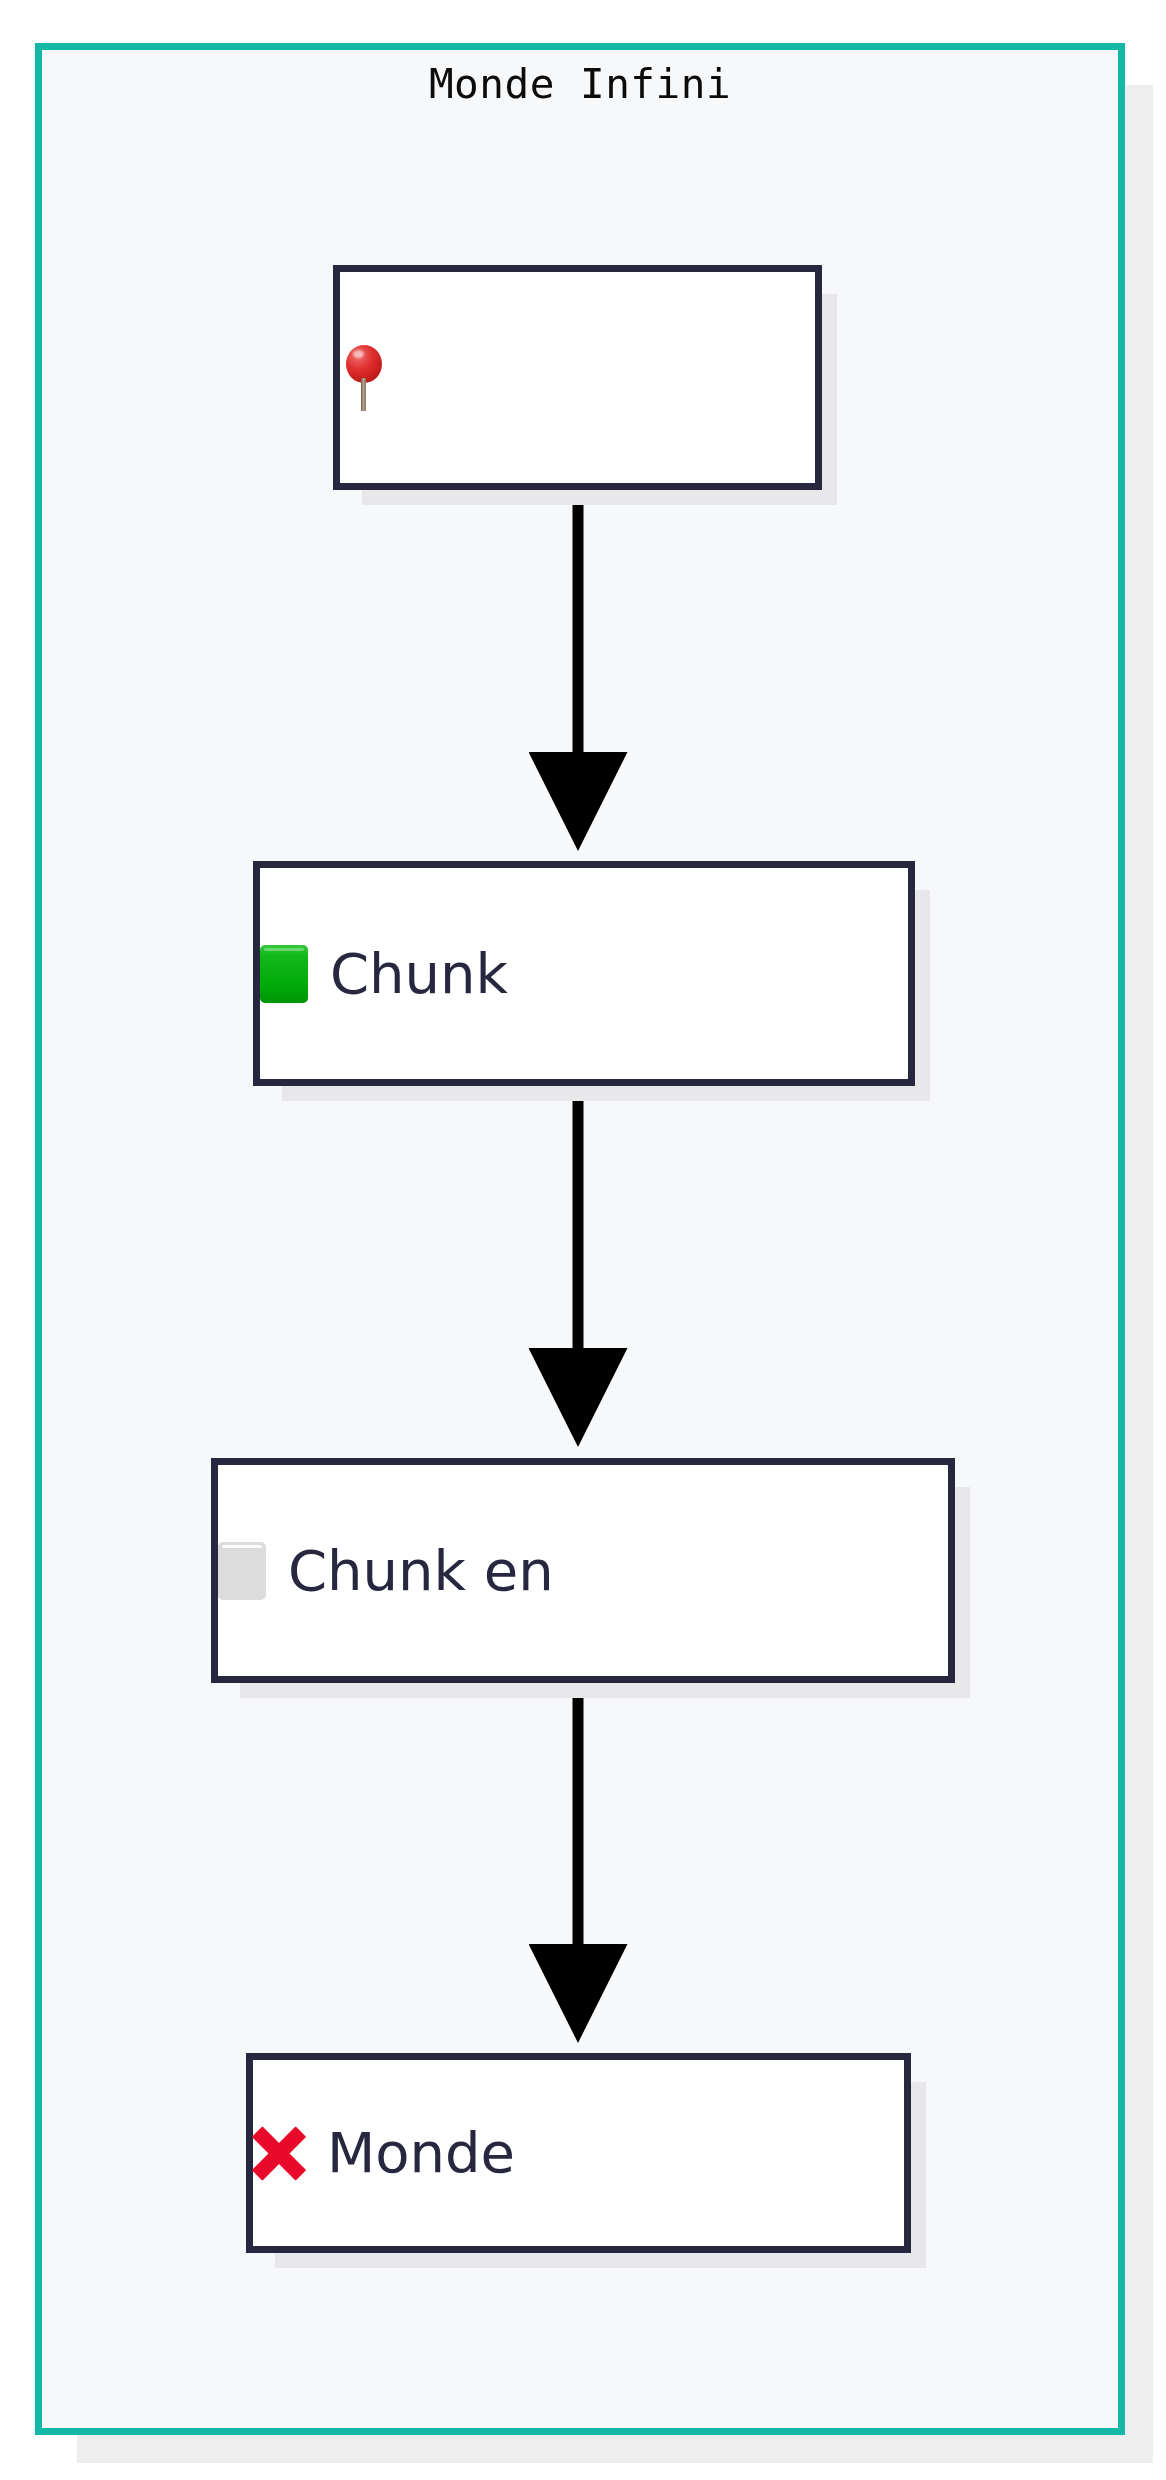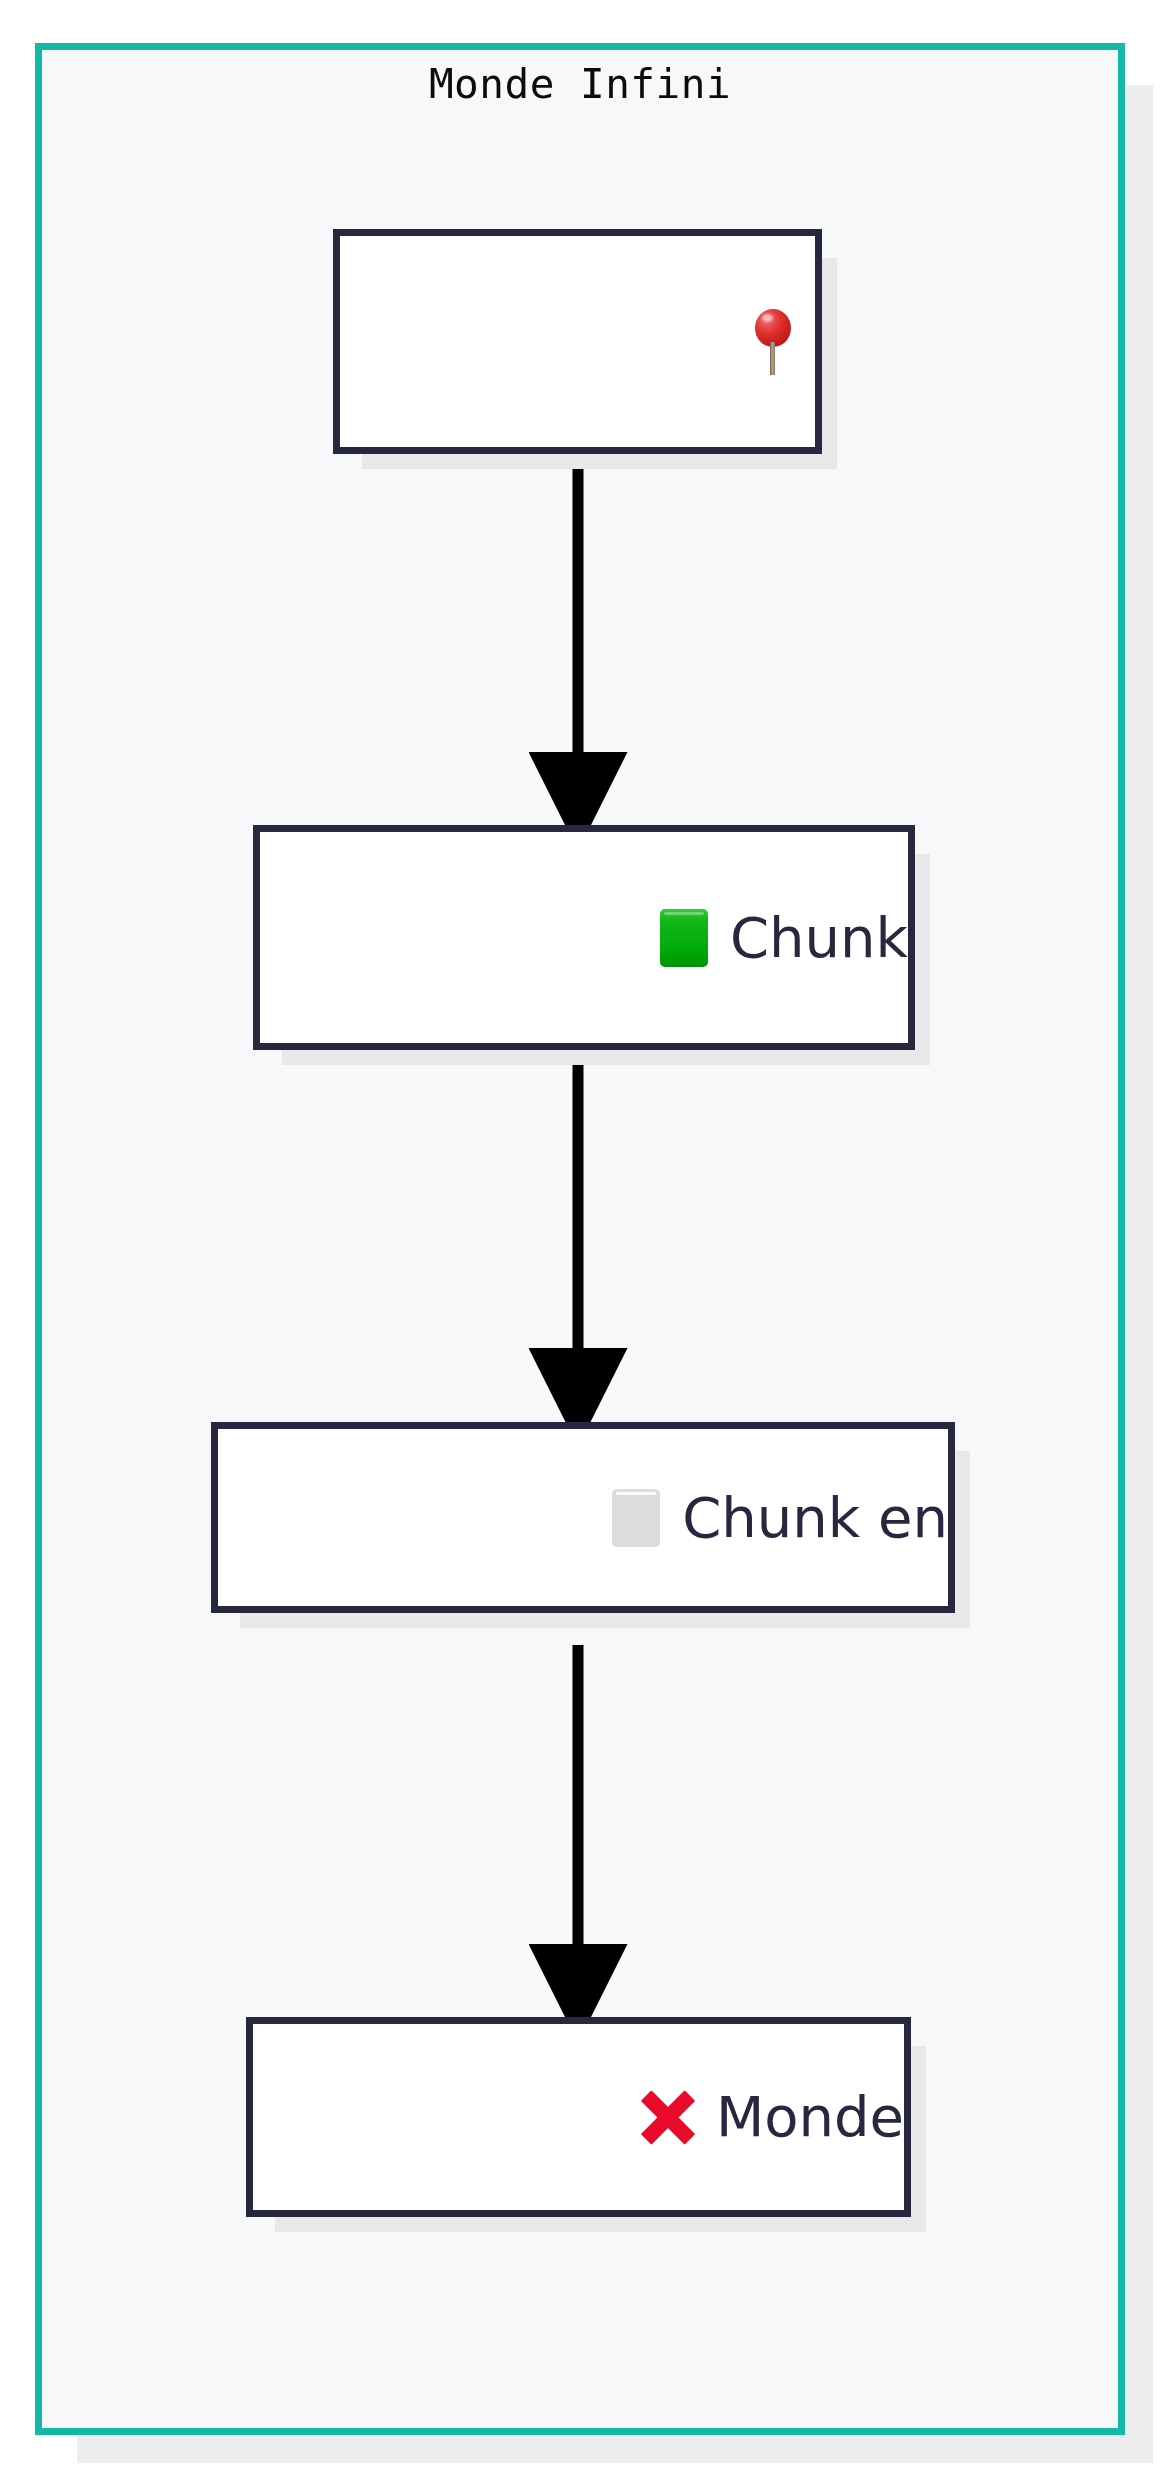--- a/index.html
+++ b/index.html
@@ -49,21 +49,22 @@
   }
 
   
   .node {
     position: absolute;
     background: #ffffff;
     border: 7px solid #272740;
     box-shadow: 22px 22px 0 -7px #e8e8ea;
     display: flex;
     align-items: center;
-    justify-content: flex-end;
+    justify-content: flex-start;
+    margin-top: 36px;
   }
 
   .node-inner {
     display: flex;
     align-items: center;
     justify-content: center;
     gap: 22px;
     white-space: nowrap;
   }
 
@@ -209,21 +210,21 @@
     </div>
   </div>
 
   <div class="node" style="left:253px; top:825px; width:662px; height:225px;">
     <div class="node-inner">
       <span class="icon icon-sq icon-sq-green"></span>
       <span class="node-label">Chunk</span>
     </div>
   </div>
 
-  <div class="node" style="left:211px; top:1422px; width:744px; height:191px;padding-left:36px;">
+  <div class="node" style="left:211px; top:1422px; width:744px; height:225px;">
     <div class="node-inner">
       <span class="icon icon-sq icon-sq-white"></span>
       <span class="node-label">Chunk en</span>
     </div>
   </div>
 
   <div class="node" style="left:246px; top:2017px; width:665px; height:200px;">
     <div class="node-inner">
       <span class="icon icon-x">
         <span class="s1"></span>

